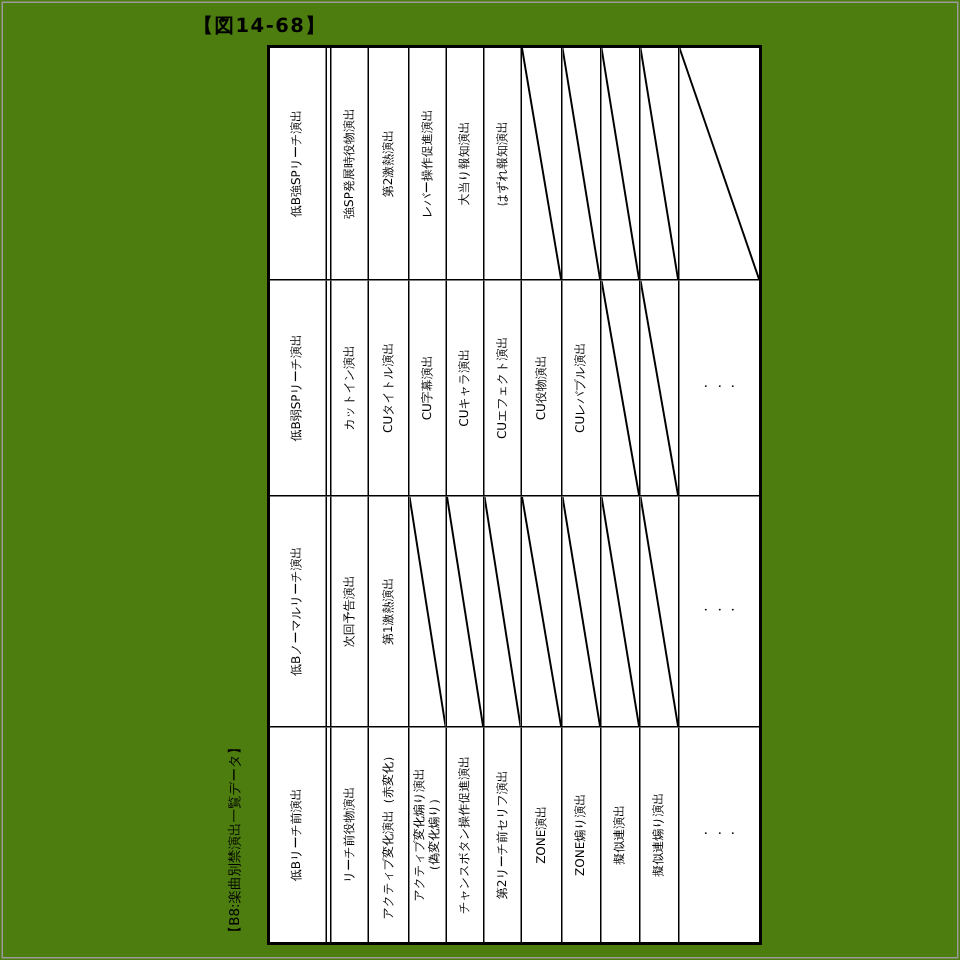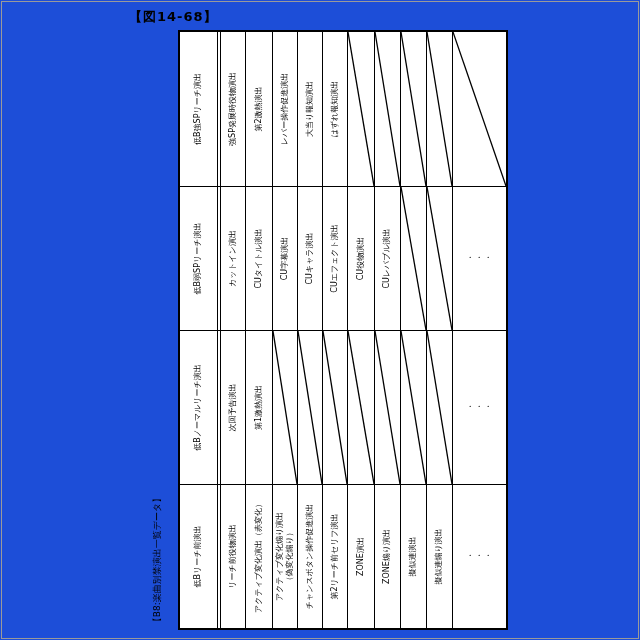--- a/index.html
+++ b/index.html
@@ -1,21 +1,21 @@
 <!DOCTYPE html>
 <html><head>
 <meta charset="utf-8">
 <style>
   html,body { margin:0; padding:0; }
   body {
     width:640px; height:640px; background:#ffffff;
     font-family:"DejaVu Sans","Liberation Sans",sans-serif;
     color:#000; position:relative; overflow:hidden;
   }
-  .page { position:absolute; inset:0; background:#1d4ed8; }
+  .page { position:absolute; inset:0; background:#4d7c0f; }
   .frame { position:absolute; inset:1px; border:1px solid #9a9a9a; pointer-events:none; }
 
   .fig-label {
     position:absolute; left:129px; top:8px;
     font-size:13px; font-weight:bold; letter-spacing:1px; white-space:nowrap;
   }
 
   
   .rot-table {
     position:absolute; left:43px; top:165px;

